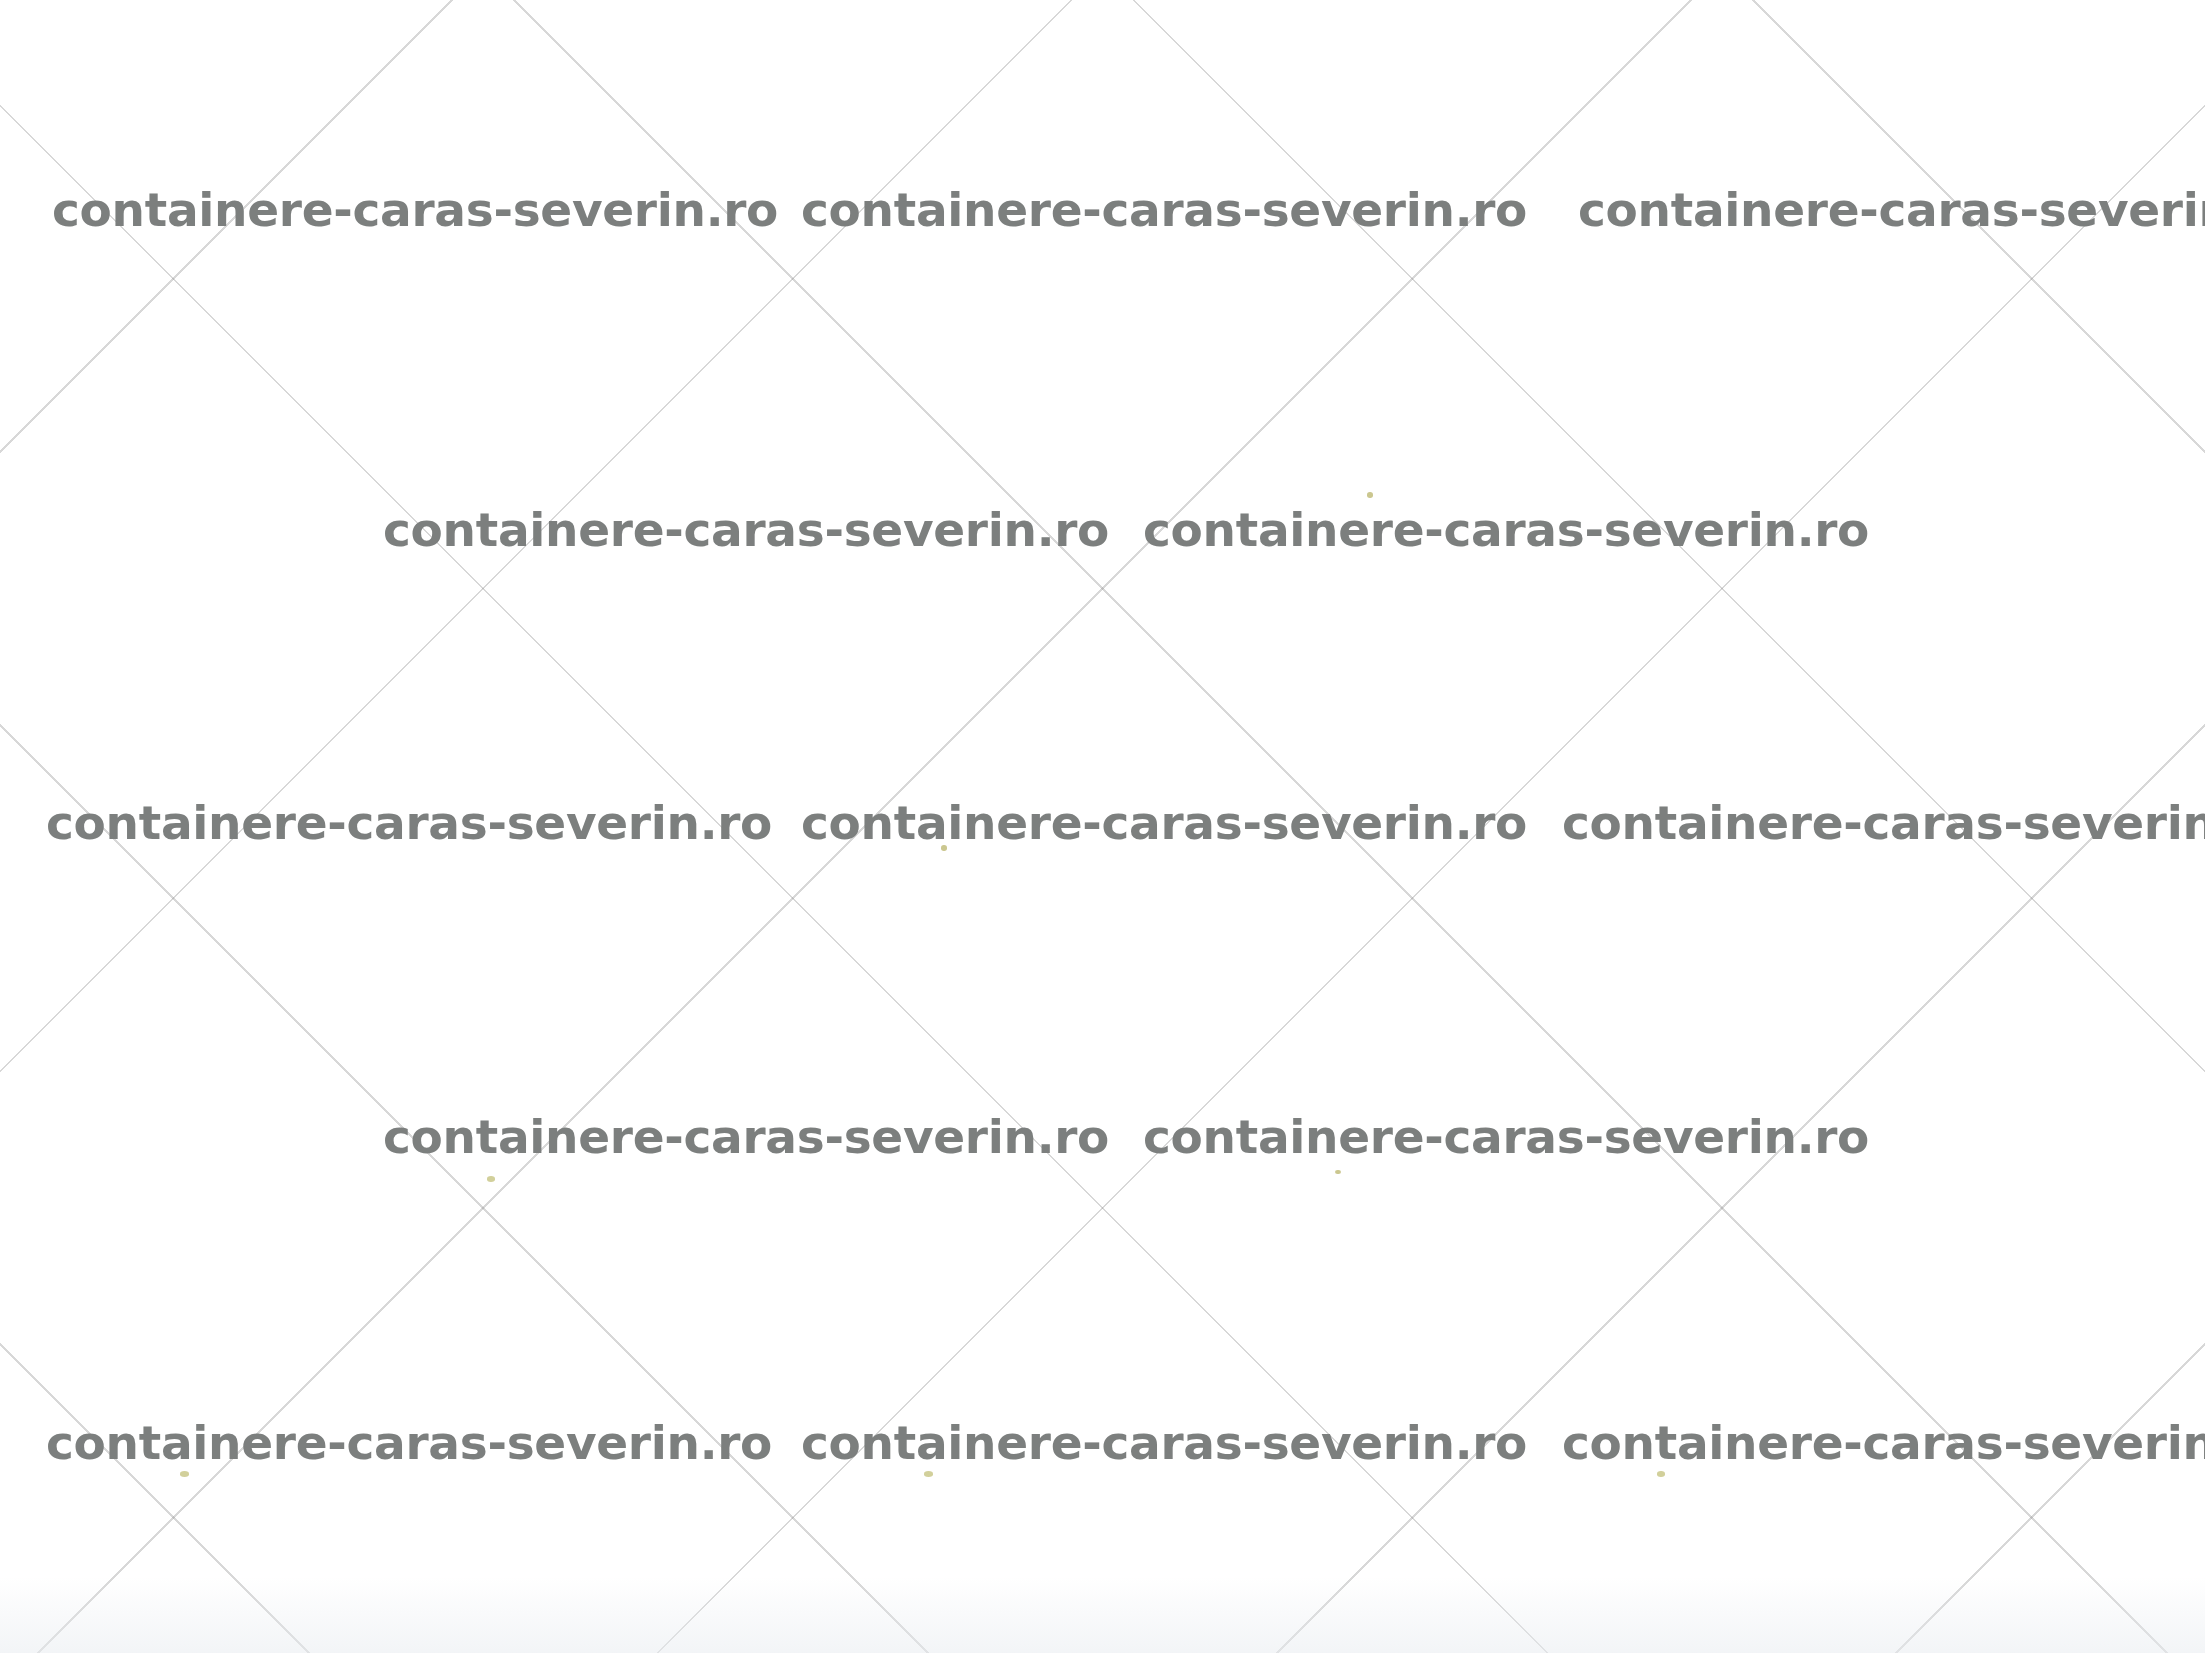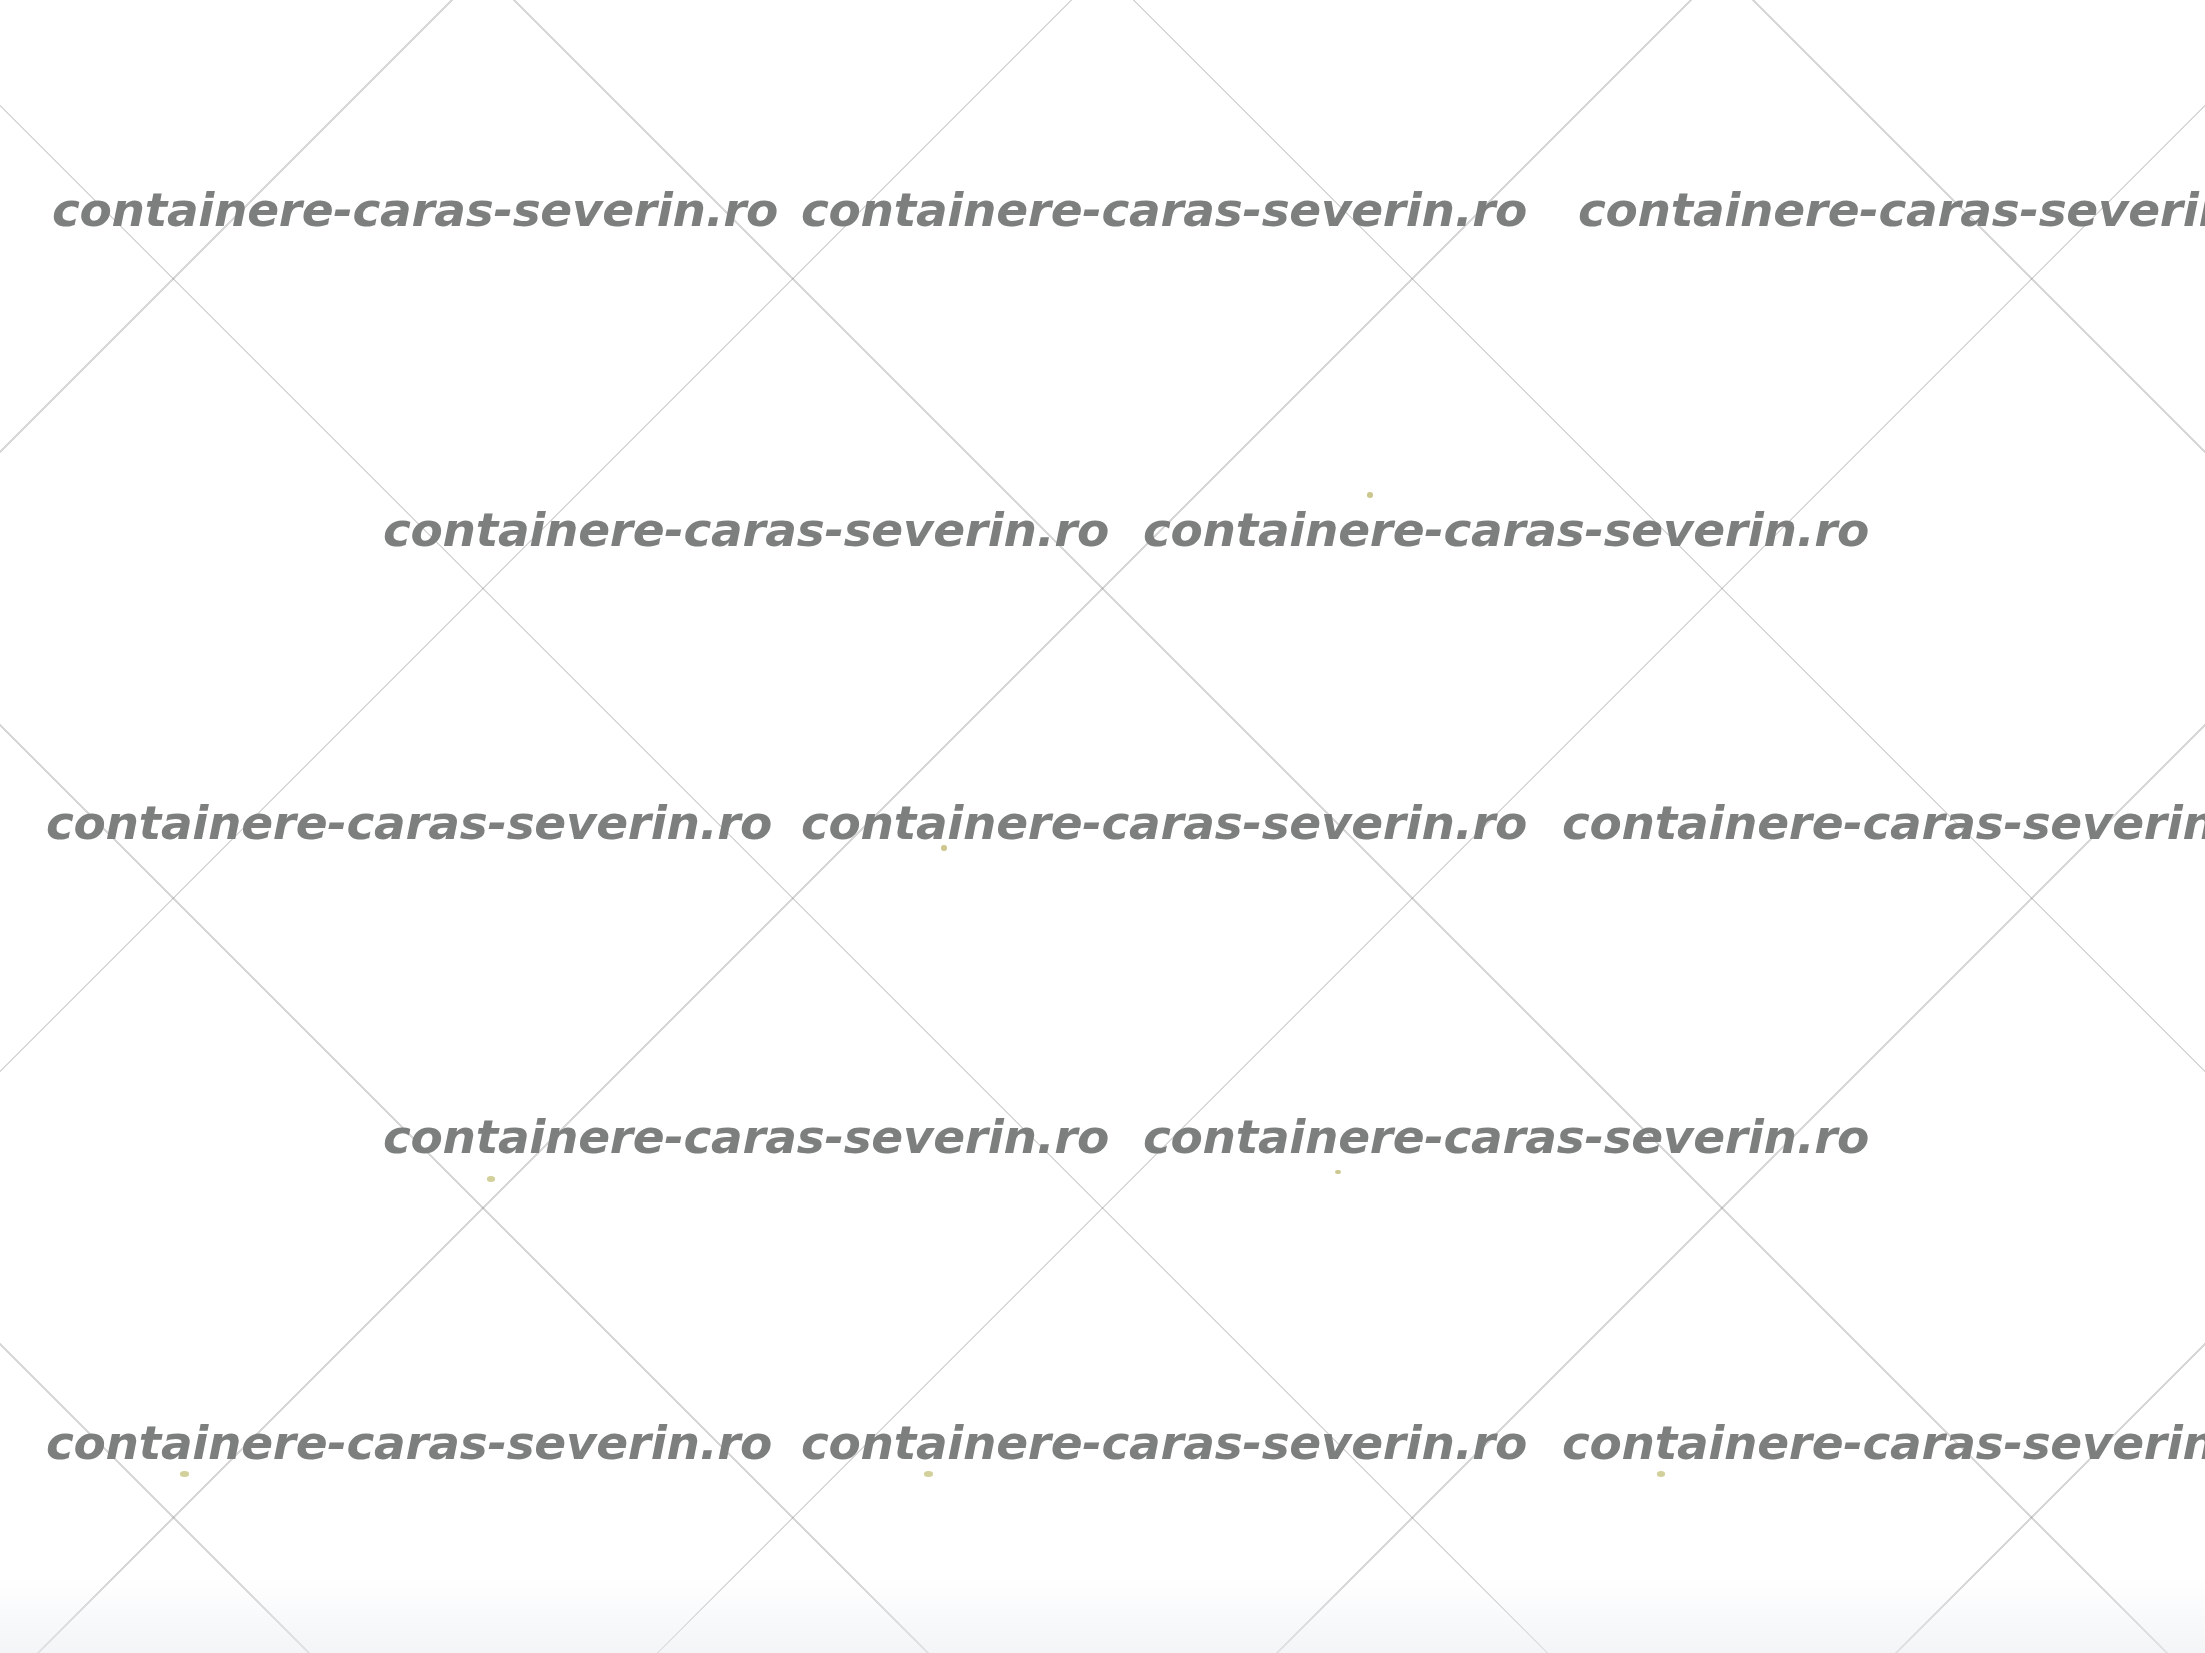--- a/index.html
+++ b/index.html
@@ -44,21 +44,20 @@
     left: 0;
     right: 0;
     bottom: 0;
     height: 77px;
     background: linear-gradient(to bottom, rgba(255,255,255,0) 0%, rgba(232,236,240,0.55) 100%);
     pointer-events: none;
   }
   .wm {
     position: absolute;
     font-family: "DejaVu Sans", sans-serif;
-    font-style: italic;
     font-weight: 700;
     color: #7c7f7e;
     white-space: nowrap;
     letter-spacing: -0.3px;
     line-height: 1;
     user-select: none;
   }
   
   .speck {
     position: absolute;

